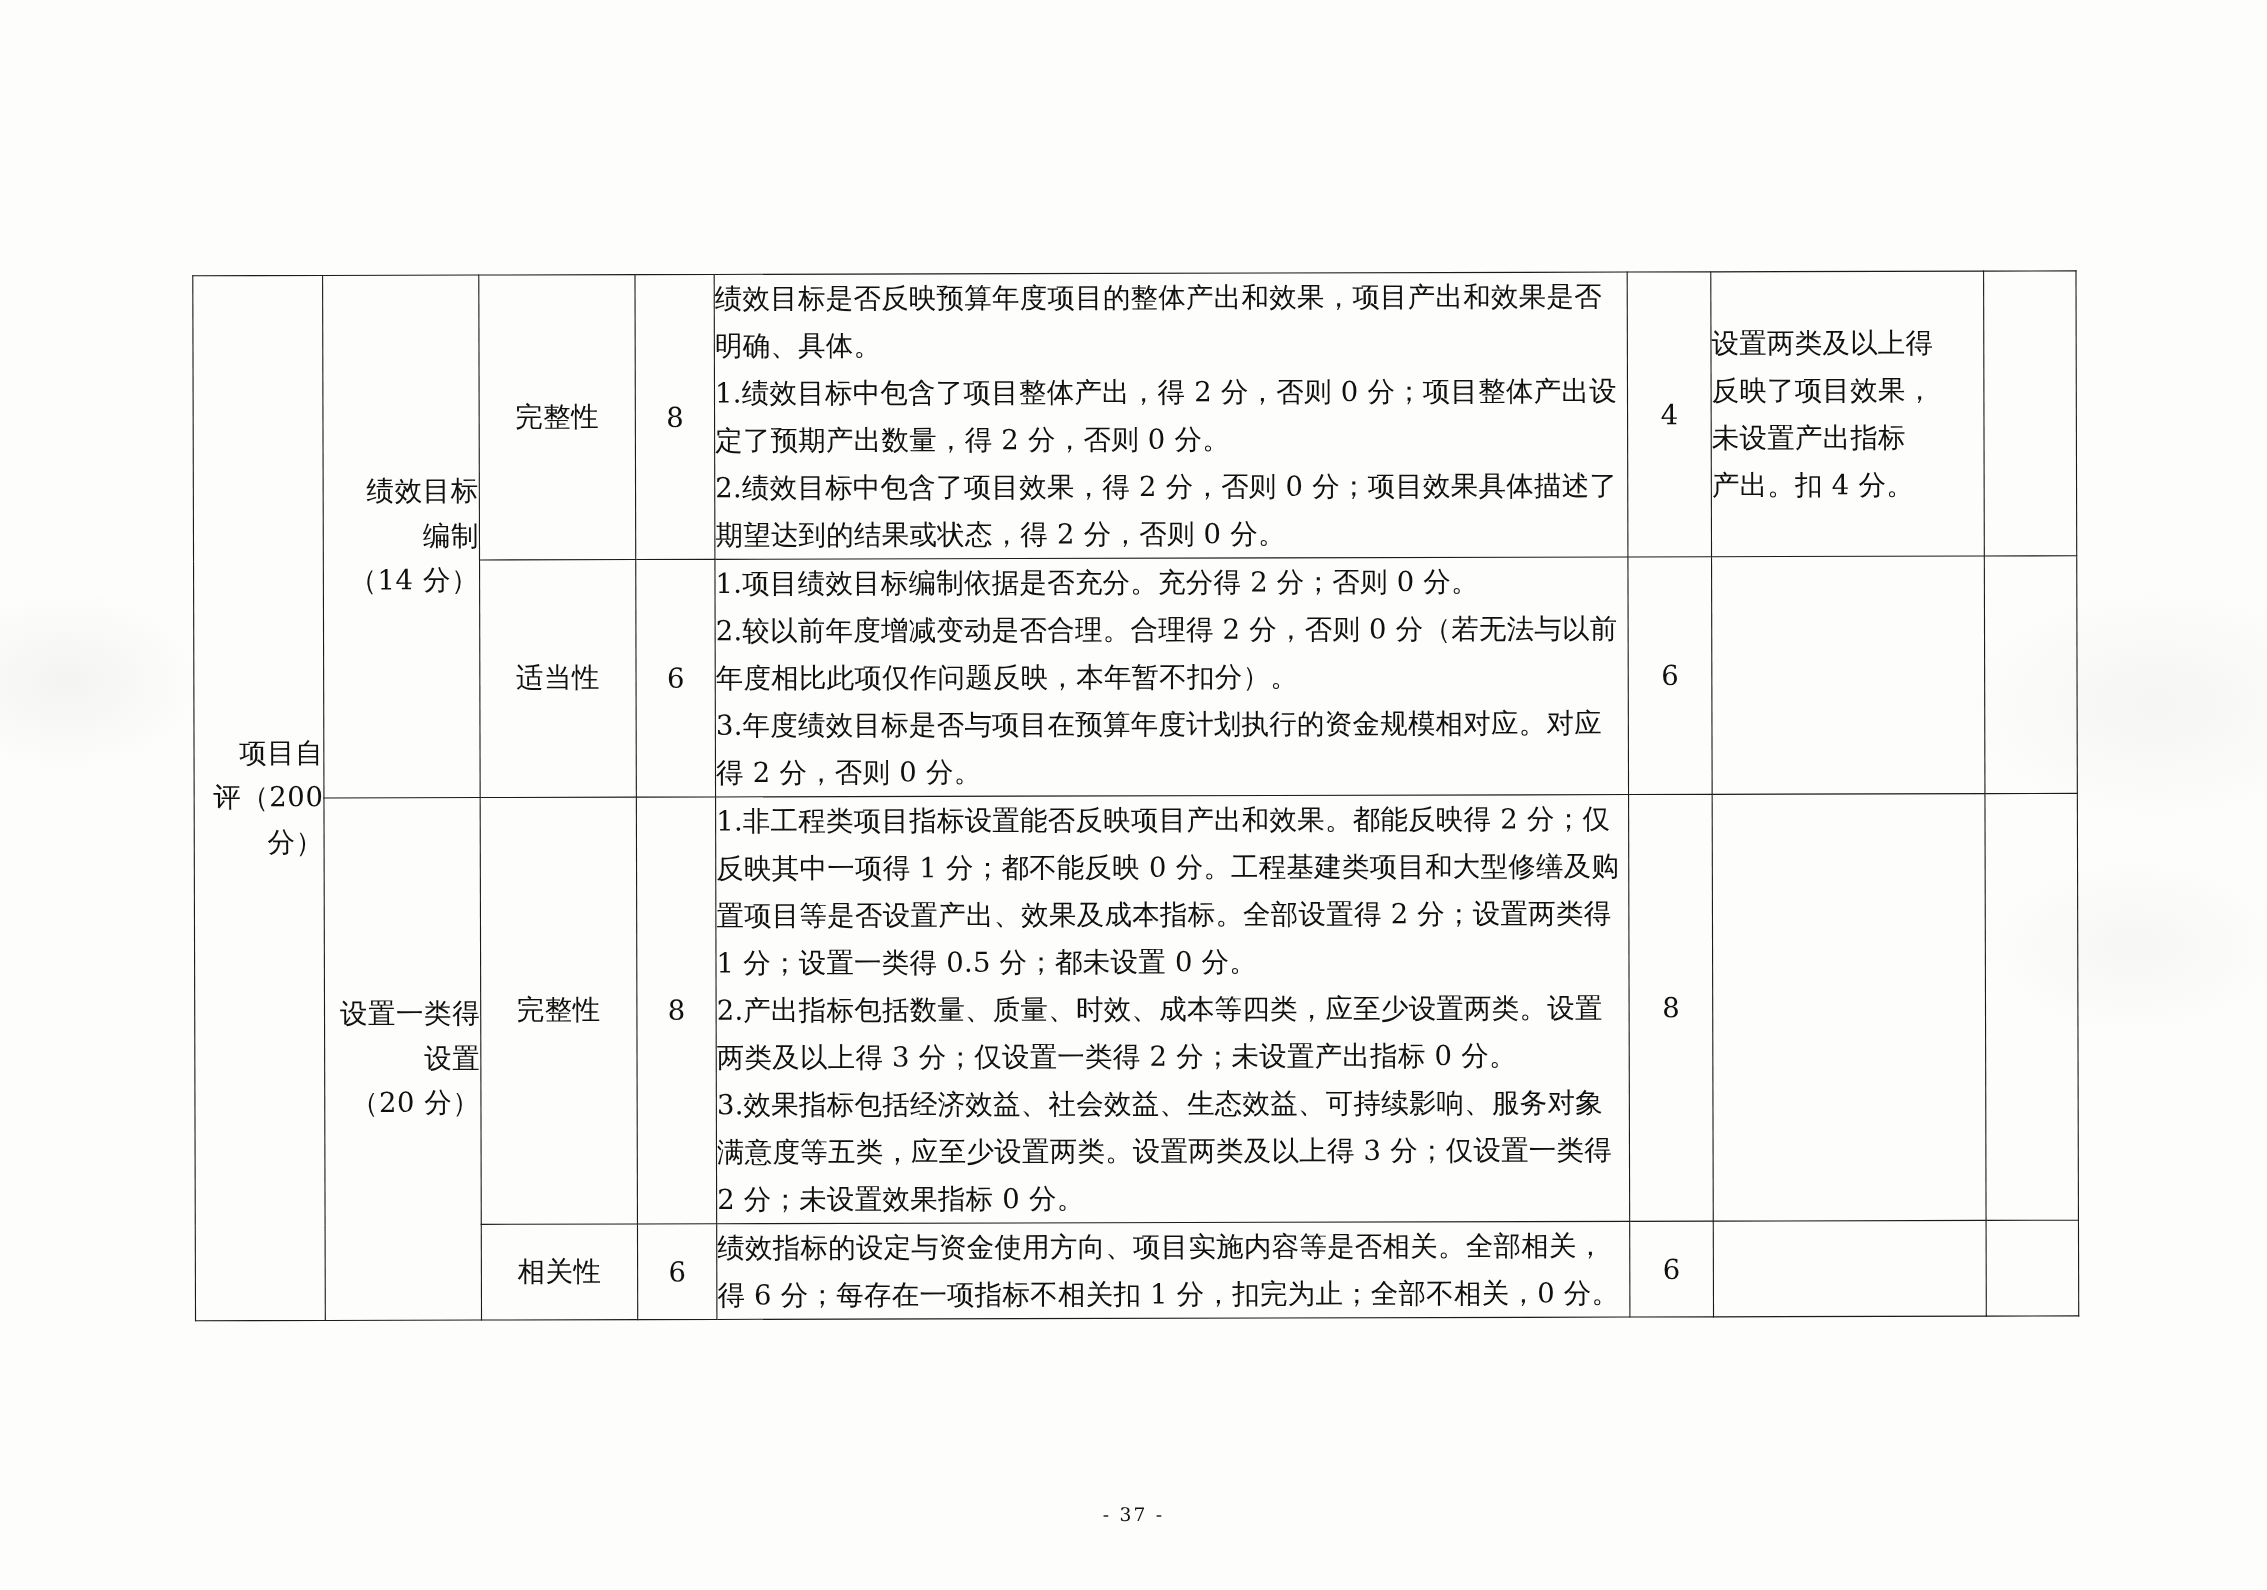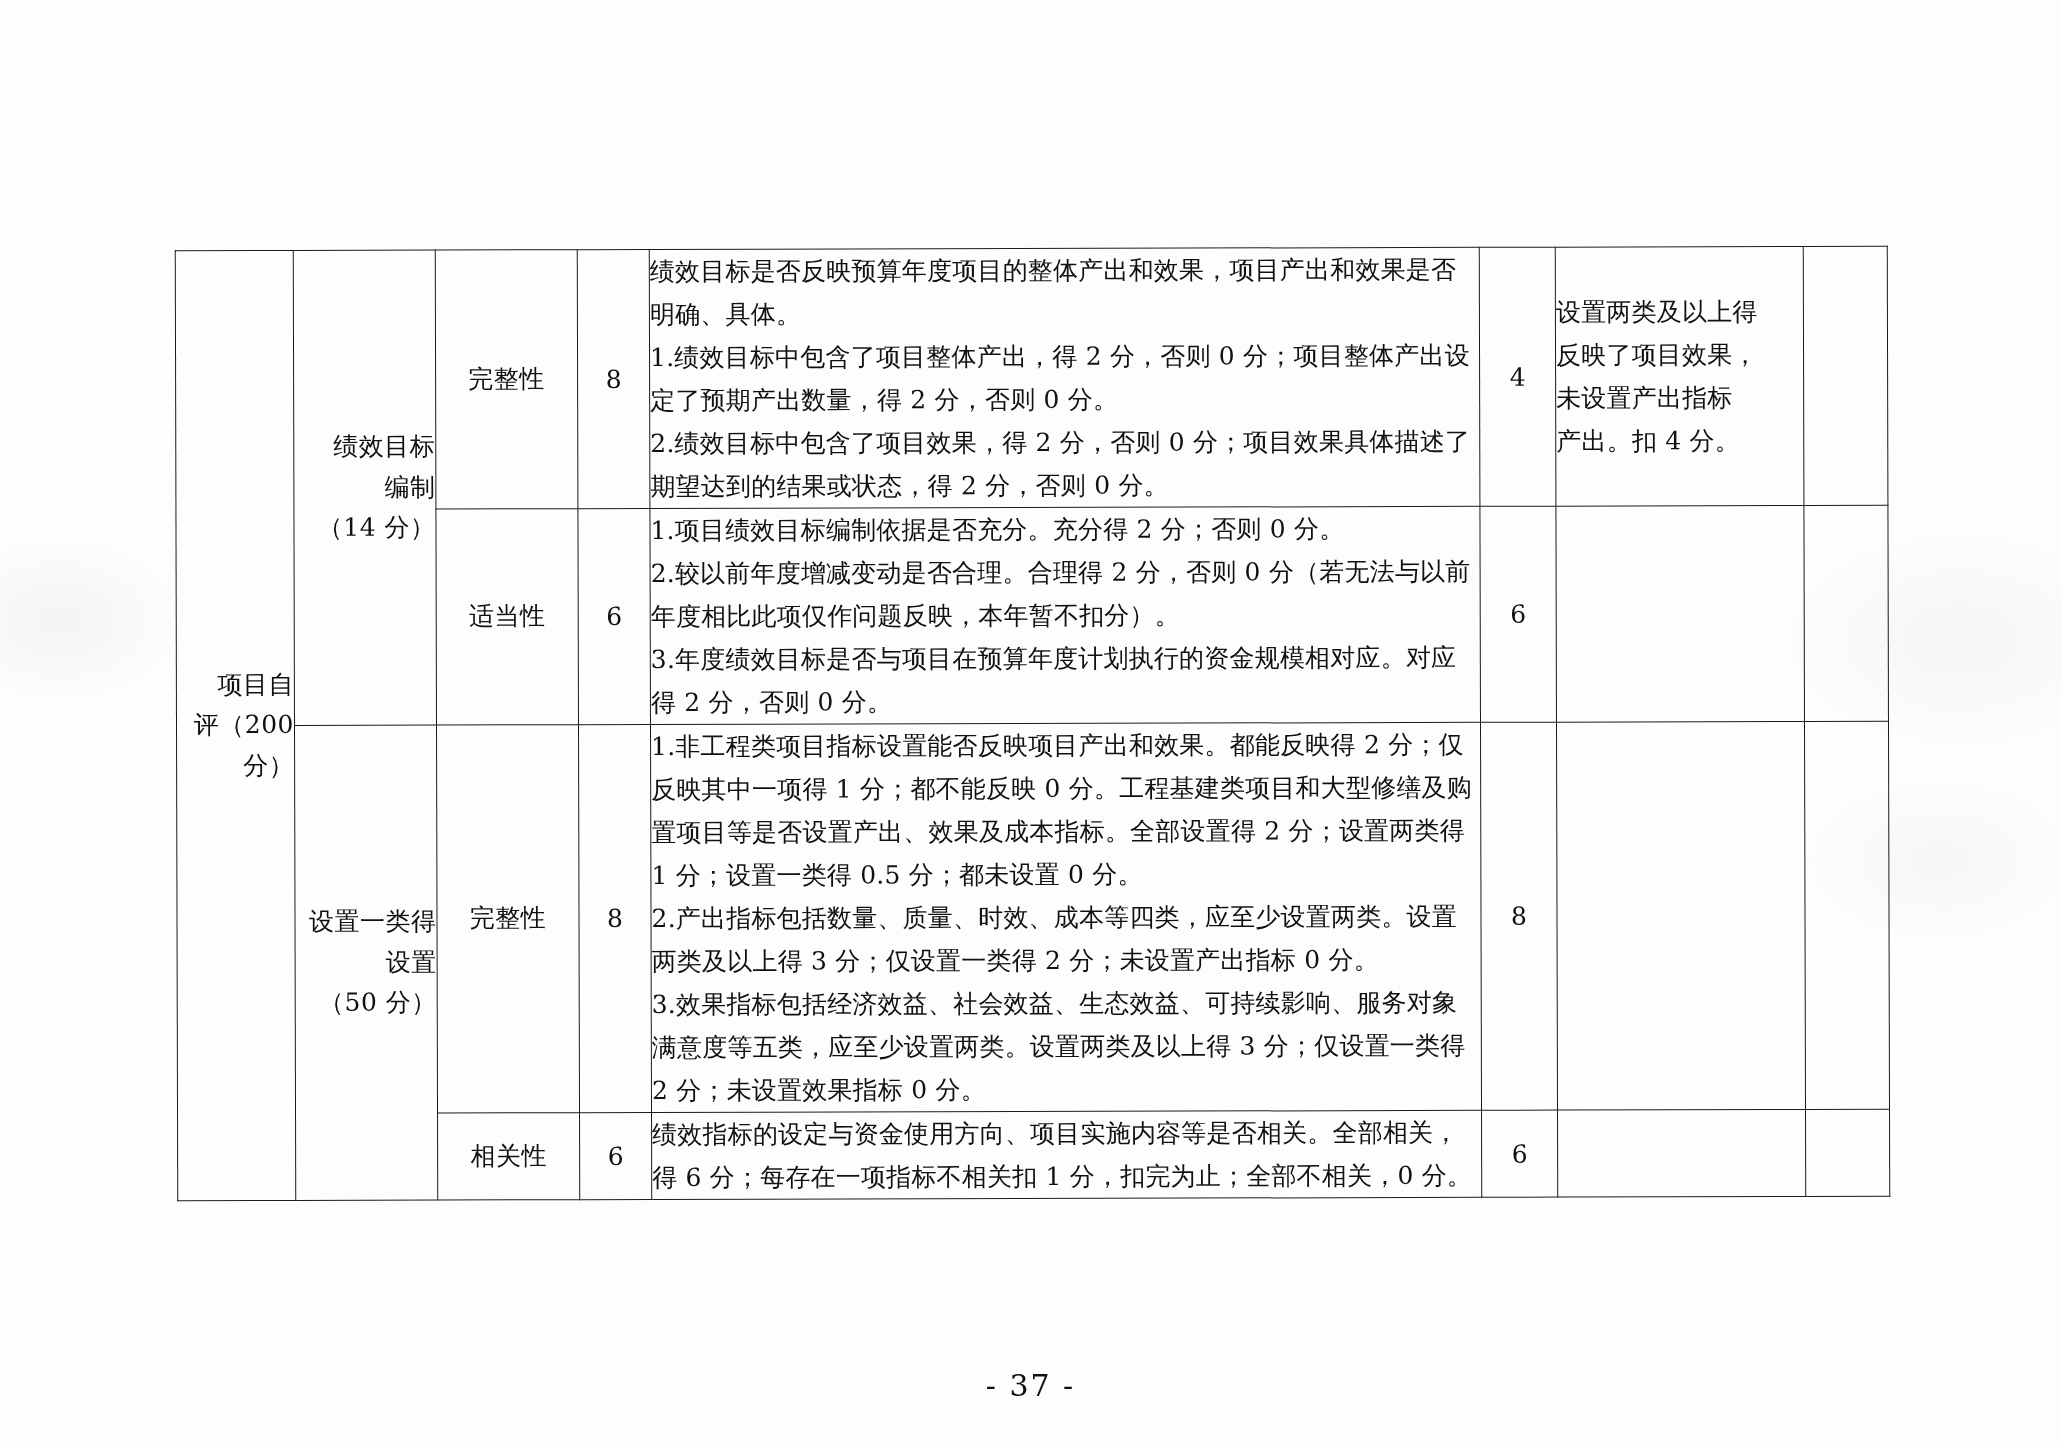--- a/index.html
+++ b/index.html
@@ -94,21 +94,21 @@
     letter-spacing: 0.2px;
   }
   .cell-note p { margin: 0; }
 
   .page-number {
     position: absolute;
     left: 0;
     right: 0;
     top: 1368px;
     text-align: center;
-    font-size: 30px;
+    font-size: 17px;
     letter-spacing: 2px;
     color: #111;
   }
 
   
   .skew {
     transform: rotate(-0.15deg);
     transform-origin: 50% 50%;
   }
 </style>
@@ -170,21 +170,21 @@
         </td>
         <td class="cell-num">6</td>
         <td class="cell-note"></td>
         <td class="cell-center"></td>
       </tr>
 
       <tr>
         <td class="cell-center" rowspan="2">
           <span class="ln">设置一类得</span>
           <span class="ln">设置</span>
-          <span class="ln">（50 分）</span>
+          <span class="ln">（20 分）</span>
         </td>
         <td class="cell-center">完整性</td>
         <td class="cell-num">8</td>
         <td class="cell-text">
           <p>1.非工程类项目指标设置能否反映项目产出和效果。都能反映得 2 分；仅反映其中一项得 1 分；都不能反映 0 分。工程基建类项目和大型修缮及购置项目等是否设置产出、效果及成本指标。全部设置得 2 分；设置两类得 1 分；设置一类得 0.5 分；都未设置 0 分。</p>
           <p>2.产出指标包括数量、质量、时效、成本等四类，应至少设置两类。设置两类及以上得 3 分；仅设置一类得 2 分；未设置产出指标 0 分。</p>
           <p>3.效果指标包括经济效益、社会效益、生态效益、可持续影响、服务对象满意度等五类，应至少设置两类。设置两类及以上得 3 分；仅设置一类得 2 分；未设置效果指标 0 分。</p>
         </td>
         <td class="cell-num">8</td>
         <td class="cell-note"></td>

